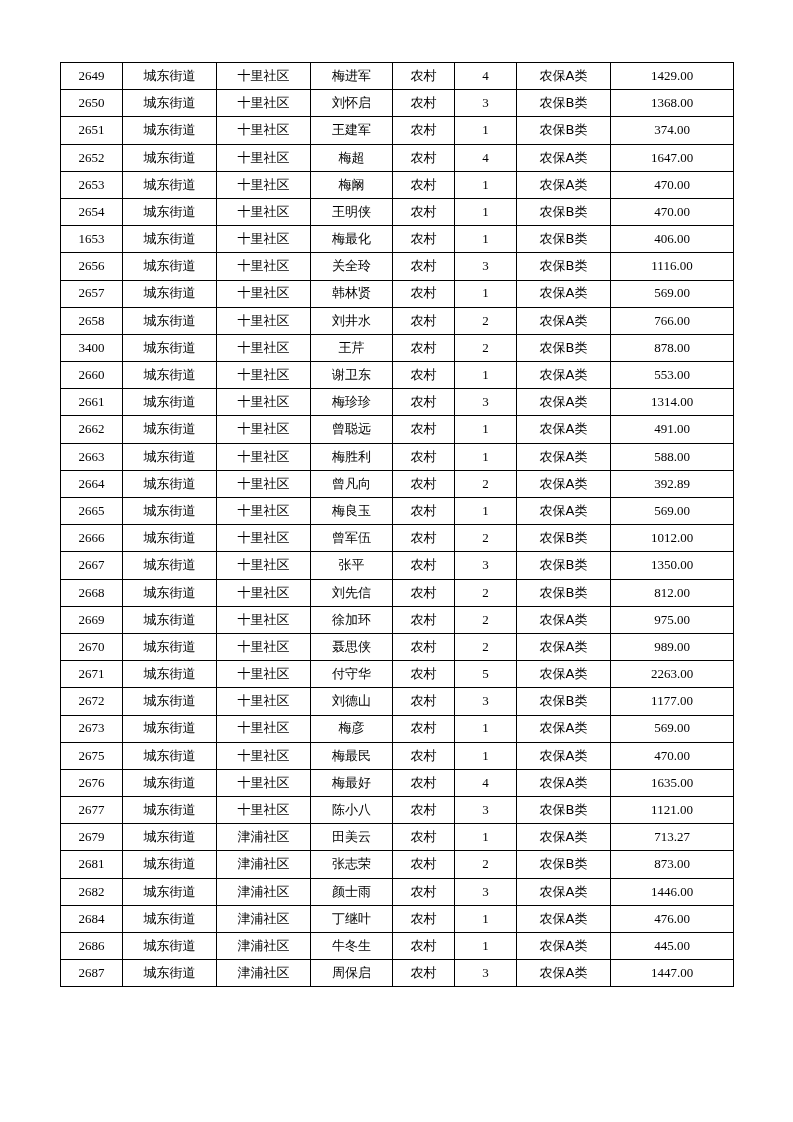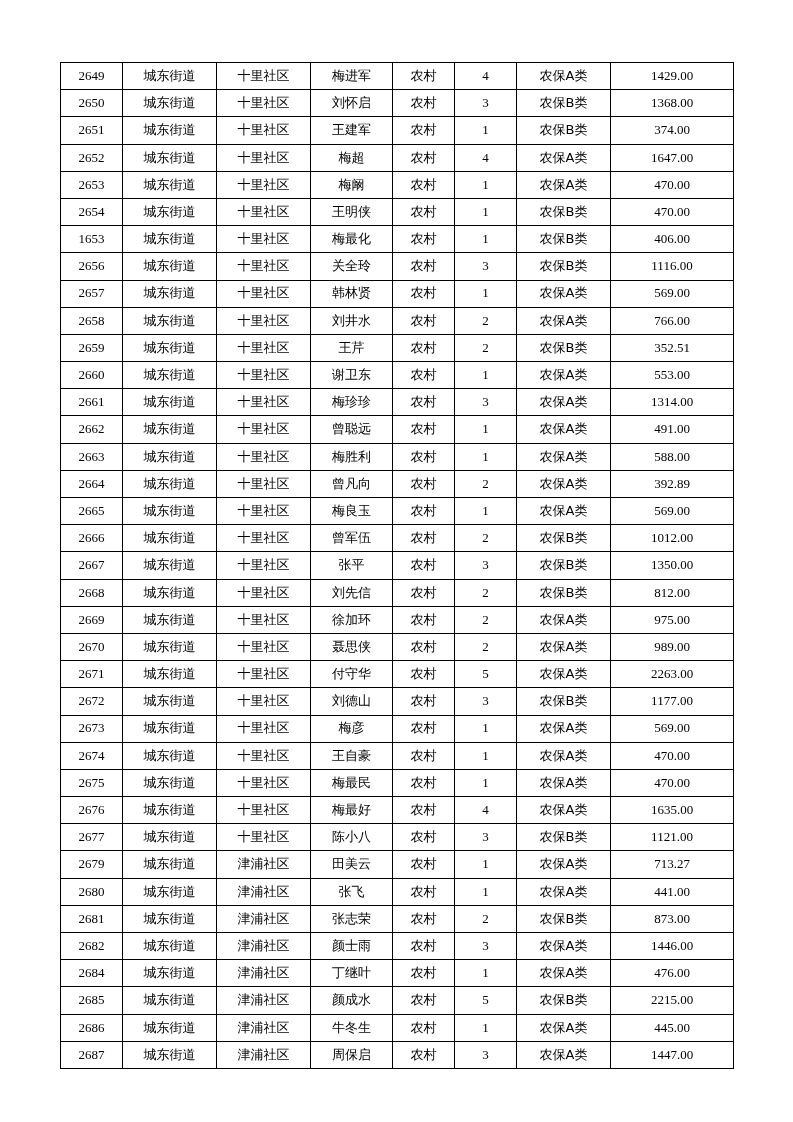--- a/index.html
+++ b/index.html
@@ -160,28 +160,28 @@
           <td class="num-idx">2658</td>
           <td class="cn">城东街道</td>
           <td class="cn">十里社区</td>
           <td class="cn">刘井水</td>
           <td class="cn">农村</td>
           <td class="num-idx">2</td>
           <td class="cn">农保A类</td>
           <td class="amount">766.00</td>
         </tr>
         <tr>
-          <td class="num-idx">2659</td>
+          <td class="num-idx">3400</td>
           <td class="cn">城东街道</td>
           <td class="cn">十里社区</td>
           <td class="cn">王芹</td>
           <td class="cn">农村</td>
           <td class="num-idx">2</td>
           <td class="cn">农保B类</td>
-          <td class="amount">352.51</td>
+          <td class="amount">878.00</td>
         </tr>
         <tr>
           <td class="num-idx">2660</td>
           <td class="cn">城东街道</td>
           <td class="cn">十里社区</td>
           <td class="cn">谢卫东</td>
           <td class="cn">农村</td>
           <td class="num-idx">1</td>
           <td class="cn">农保A类</td>
           <td class="amount">553.00</td>
@@ -310,40 +310,30 @@
           <td class="num-idx">2673</td>
           <td class="cn">城东街道</td>
           <td class="cn">十里社区</td>
           <td class="cn">梅彦</td>
           <td class="cn">农村</td>
           <td class="num-idx">1</td>
           <td class="cn">农保A类</td>
           <td class="amount">569.00</td>
         </tr>
         <tr>
-          <td class="num-idx">2674</td>
-          <td class="cn">城东街道</td>
-          <td class="cn">十里社区</td>
-          <td class="cn">王自豪</td>
+          <td class="num-idx">2675</td>
+          <td class="cn">城东街道</td>
+          <td class="cn">十里社区</td>
+          <td class="cn">梅最民</td>
           <td class="cn">农村</td>
           <td class="num-idx">1</td>
           <td class="cn">农保A类</td>
           <td class="amount">470.00</td>
         </tr>
         <tr>
-          <td class="num-idx">2675</td>
-          <td class="cn">城东街道</td>
-          <td class="cn">十里社区</td>
-          <td class="cn">梅最民</td>
-          <td class="cn">农村</td>
-          <td class="num-idx">1</td>
-          <td class="cn">农保A类</td>
-          <td class="amount">470.00</td>
-        </tr>
-        <tr>
           <td class="num-idx">2676</td>
           <td class="cn">城东街道</td>
           <td class="cn">十里社区</td>
           <td class="cn">梅最好</td>
           <td class="cn">农村</td>
           <td class="num-idx">4</td>
           <td class="cn">农保A类</td>
           <td class="amount">1635.00</td>
         </tr>
         <tr>
@@ -360,30 +350,20 @@
           <td class="num-idx">2679</td>
           <td class="cn">城东街道</td>
           <td class="cn">津浦社区</td>
           <td class="cn">田美云</td>
           <td class="cn">农村</td>
           <td class="num-idx">1</td>
           <td class="cn">农保A类</td>
           <td class="amount">713.27</td>
         </tr>
         <tr>
-          <td class="num-idx">2680</td>
-          <td class="cn">城东街道</td>
-          <td class="cn">津浦社区</td>
-          <td class="cn">张飞</td>
-          <td class="cn">农村</td>
-          <td class="num-idx">1</td>
-          <td class="cn">农保A类</td>
-          <td class="amount">441.00</td>
-        </tr>
-        <tr>
           <td class="num-idx">2681</td>
           <td class="cn">城东街道</td>
           <td class="cn">津浦社区</td>
           <td class="cn">张志荣</td>
           <td class="cn">农村</td>
           <td class="num-idx">2</td>
           <td class="cn">农保B类</td>
           <td class="amount">873.00</td>
         </tr>
         <tr>
@@ -398,30 +378,20 @@
         </tr>
         <tr>
           <td class="num-idx">2684</td>
           <td class="cn">城东街道</td>
           <td class="cn">津浦社区</td>
           <td class="cn">丁继叶</td>
           <td class="cn">农村</td>
           <td class="num-idx">1</td>
           <td class="cn">农保A类</td>
           <td class="amount">476.00</td>
-        </tr>
-        <tr>
-          <td class="num-idx">2685</td>
-          <td class="cn">城东街道</td>
-          <td class="cn">津浦社区</td>
-          <td class="cn">颜成水</td>
-          <td class="cn">农村</td>
-          <td class="num-idx">5</td>
-          <td class="cn">农保B类</td>
-          <td class="amount">2215.00</td>
         </tr>
         <tr>
           <td class="num-idx">2686</td>
           <td class="cn">城东街道</td>
           <td class="cn">津浦社区</td>
           <td class="cn">牛冬生</td>
           <td class="cn">农村</td>
           <td class="num-idx">1</td>
           <td class="cn">农保A类</td>
           <td class="amount">445.00</td>

